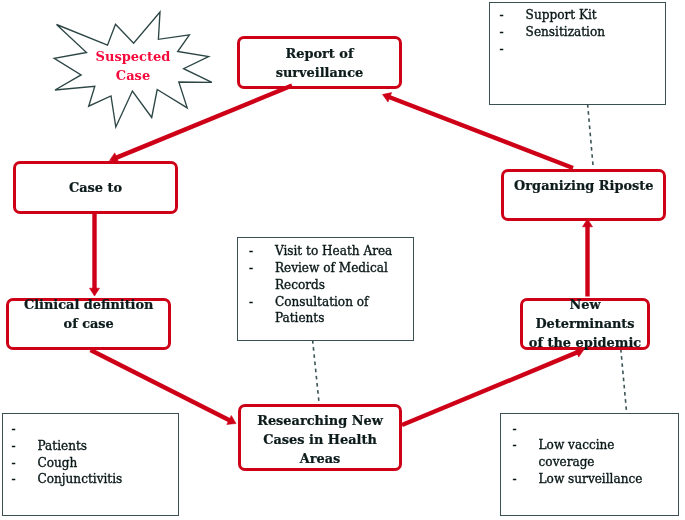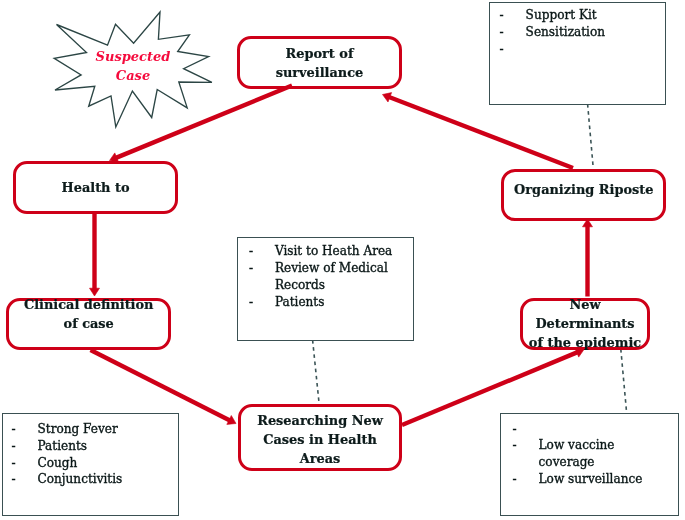--- a/index.html
+++ b/index.html
@@ -1,21 +1,21 @@
 <!DOCTYPE html>
 <html><head>
 <meta charset="utf-8">
 <style>
   html,body{margin:0;padding:0;}
   body{width:685px;height:520px;background:#ffffff;position:relative;overflow:hidden;
        font-family:"Liberation Serif",serif;-webkit-font-smoothing:antialiased;}
   #stage{position:absolute;left:0;top:0;width:685px;height:520px;will-change:transform;}
   svg#canvas{position:absolute;left:0;top:0;width:685px;height:520px;z-index:1;}
 
-  .node{position:absolute;box-sizing:border-box;border:3px solid #CE0018;border-radius:14px;
+  .node{position:absolute;box-sizing:border-box;border:3px solid #CE0018;border-radius:7px;
         display:flex;flex-direction:column;align-items:center;justify-content:center;
         text-align:center;font-weight:bold;color:#0d1b1b;background:transparent;z-index:3;
         font-family:"DejaVu Serif",serif;font-size:12.9px;line-height:19px;-webkit-text-stroke:0.22px #0d1b1b;}
 
   .listbox{position:absolute;box-sizing:border-box;border:1.6px solid #3a5052;background:transparent;z-index:2;
            font-family:"DejaVu Serif",serif;font-size:12.1px;color:#0a1717;line-height:16.8px;-webkit-text-stroke:0.35px #0a1717;}
   .listbox .row{display:flex;align-items:flex-start;}
   .listbox .bul{width:35px;flex:0 0 35px;text-align:left;padding-left:9px;box-sizing:border-box;}
   .listbox .txt{flex:1 1 auto;}
   .listbox .ln{display:block;}
@@ -45,51 +45,51 @@
     <polygon points="236.0,423.5 226.8,424.4 231.3,415.5" stroke-width="0.6"></polygon>
     <path d="M402,425 L578.2,351.9"></path>
     <polygon points="584.0,349.5 578.7,357.1 574.9,347.9" stroke-width="0.6"></polygon>
     <path d="M587.5,296.5 L587.5,225.3"></path>
     <polygon points="587.5,219.0 592.5,226.8 582.5,226.8" stroke-width="0.6"></polygon>
     <path d="M573,168 L388.4,96.8"></path>
     <polygon points="382.5,94.5 391.6,92.6 388.0,102.0" stroke-width="0.6"></polygon>
   </g>
 </svg>
 
-<div class="startext" style="left:83px;top:48px;width:100px;font-style:italic;">
+<div class="startext" style="left:83px;top:48px;width:100px;">
   <div>Suspected</div>
   <div>Case</div>
 </div>
 
 <div class="node" id="node-report" style="left:237px;top:36px;width:165px;height:53px;">
   <div>Report of</div>
   <div>surveillance</div>
 </div>
 
 <div class="node" id="node-order" style="left:13px;top:161px;width:165px;height:53px;">
-  <div>Health to</div>
+  <div>Case to</div>
 </div>
 
 <div class="node" id="node-clinical" style="left:6.2px;top:297.5px;width:165px;height:52.5px;padding-bottom:20px;">
   <div>Clinical definition</div>
   <div>of case</div>
 </div>
 
 <div class="node" id="node-research" style="left:238px;top:404px;width:164px;height:67px;justify-content:flex-end;">
   <div>Researching New</div>
   <div>Cases in Health</div>
   <div>Areas</div>
 </div>
 
 <div class="node" id="node-determinants" style="left:520px;top:298px;width:130px;height:52px;padding-bottom:2px;">
   <div>New Determinants</div>
   <div>of the epidemic</div>
 </div>
 
-<div class="node" id="node-riposte" style="left:501.3px;top:169.2px;width:165px;height:52.2px;padding-bottom:19px;justify-content:flex-end;">
+<div class="node" id="node-riposte" style="left:501.3px;top:169.2px;width:165px;height:52.2px;padding-bottom:19px;">
   <div>Organizing Riposte</div>
 </div>
 
 <div class="listbox" id="list-support" style="left:489px;top:2px;width:177px;height:103px;padding:4px 0 0 0.6px;">
   <div class="row">
     <span class="bul">-</span>
     <span class="txt">Support Kit</span>
   </div>
   <div class="row">
     <span class="bul">-</span>
@@ -108,29 +108,29 @@
   <div class="row">
     <span class="bul">-</span>
     <span class="txt">
       <span class="ln">Review of Medical</span>
       <span class="ln">Records</span>
     </span>
   </div>
   <div class="row">
     <span class="bul">-</span>
     <span class="txt">
+      <span class="ln">Consultation of</span>
       <span class="ln">Patients</span>
     </span>
   </div>
 </div>
 
 <div class="listbox" id="list-symptoms" style="left:1.5px;top:412.8px;width:177px;height:103.2px;padding:7.2px 0 0 0;">
   <div class="row">
     <span class="bul">-</span>
-    <span class="txt">Strong Fever</span>
   </div>
   <div class="row">
     <span class="bul">-</span>
     <span class="txt">Patients</span>
   </div>
   <div class="row">
     <span class="bul">-</span>
     <span class="txt">Cough</span>
   </div>
   <div class="row">

